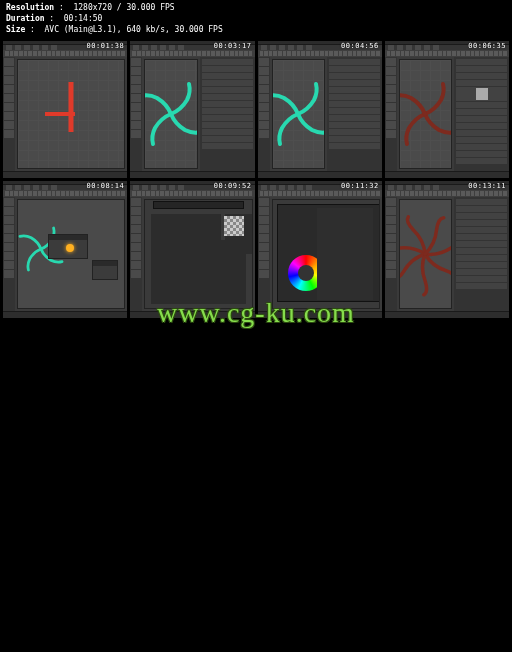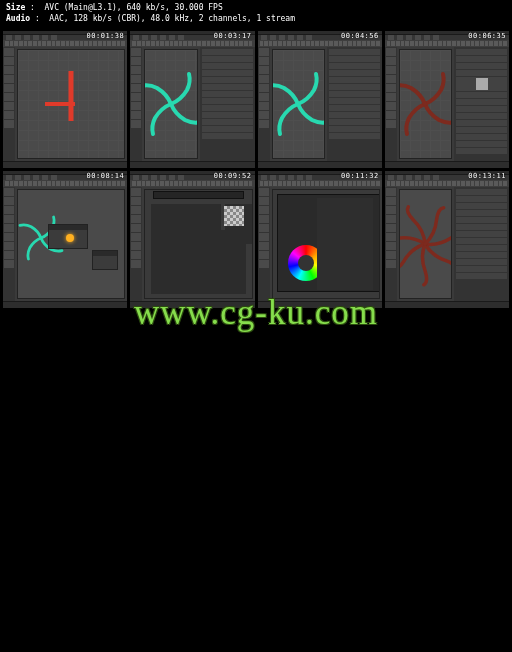--- a/index.html
+++ b/index.html
@@ -169,21 +169,21 @@
     grid-template-columns: repeat(8, 4px);
     grid-auto-rows: 4px;
     gap: 1px;
   }
   .swatches span { background: var(--c); }
   .watermark {
     position: absolute;
     left: 50%; top: 48%;
     transform: translate(-50%,-50%);
     font-family: Georgia, "Times New Roman", serif;
-    font-size: 35px;
+    font-size: 28px;
     letter-spacing: 1px;
     color: #86dd4c;
     text-shadow: 1px 1px 0 #2c4b10, -1px -1px 0 #2c4b10, 1px -1px 0 #2c4b10, -1px 1px 0 #2c4b10;
     pointer-events: none;
     white-space: nowrap;
   }
   .checker {
     background-image:
       linear-gradient(45deg,#888 25%,transparent 25%,transparent 75%,#888 75%),
       linear-gradient(45deg,#888 25%,#ccc 25%,#ccc 75%,#888 75%);
@@ -192,22 +192,23 @@
   }
   .hsearch {
     height: 8px; background:#252525; margin:1px 4px;
     border:1px solid #111;
   }
 </style>
 </head>
 <body>
 
 <div class="meta">
+  <div class="meta-row"><b>Resolution</b>&nbsp;:&nbsp;&nbsp;<span>1280x720 / 30.000 FPS</span></div>
+  <div class="meta-row"><b>Duration</b>&nbsp;:&nbsp;&nbsp;<span>00:14:50</span></div>
   <div class="meta-row"><b>Size</b>&nbsp;:&nbsp;&nbsp;<span>AVC (Main@L3.1), 640 kb/s, 30.000 FPS</span></div>
-  <div class="meta-row"><b>Audio</b>&nbsp;:&nbsp;&nbsp;<span>AAC, 128 kb/s (CBR), 48.0 kHz, 2 channels, 1 stream</span></div>
 </div>
 
 <div class="grid" id="grid">
     <div class="thumb">
     <div class="thumb-header"></div>
     <div class="menubar">
         <span></span>
         <span></span>
         <span></span>
         <span></span>

